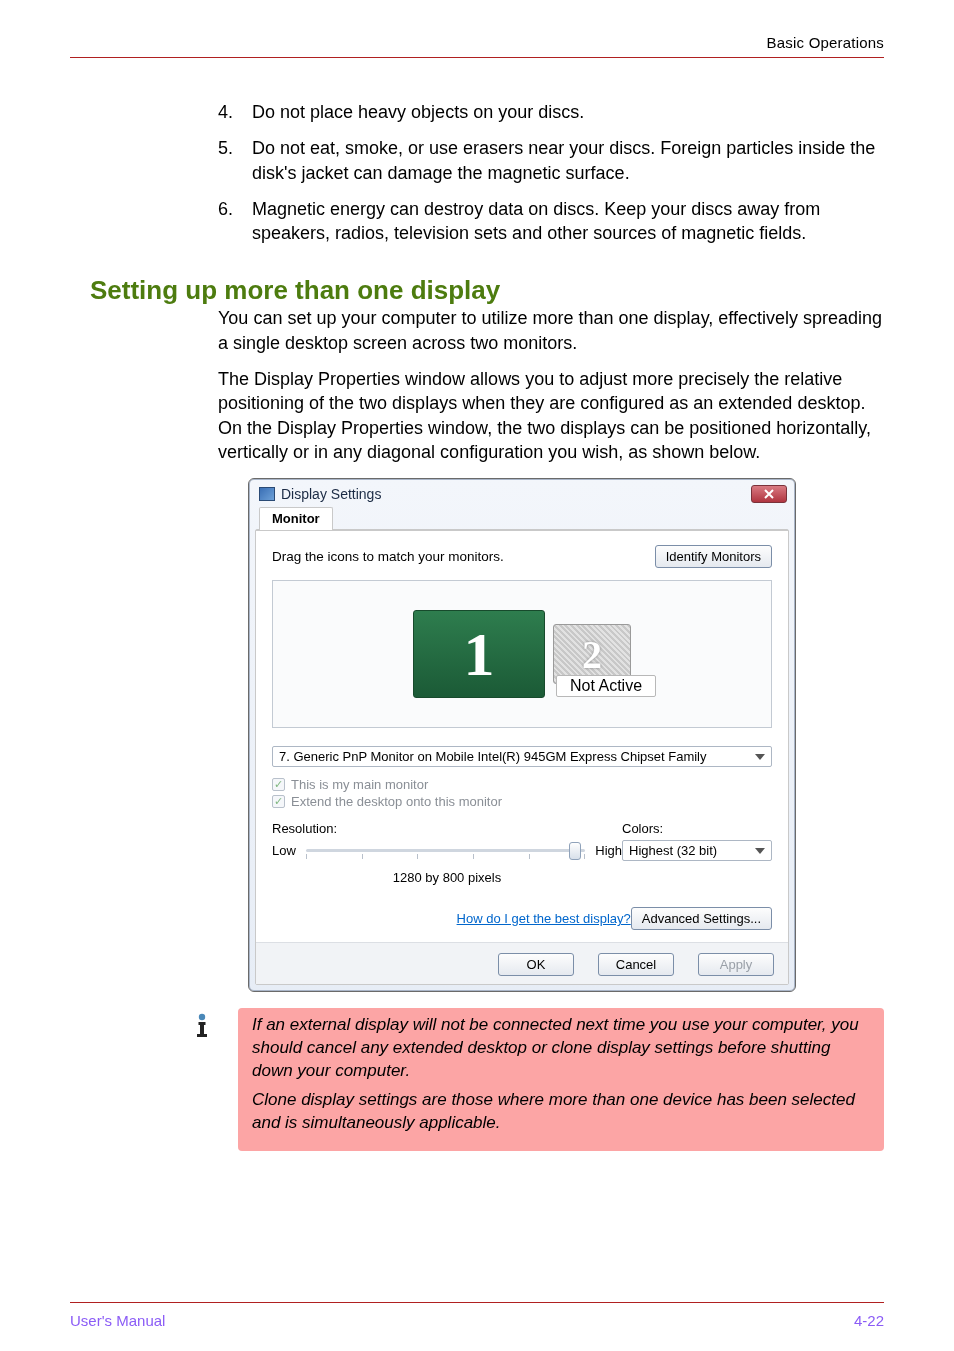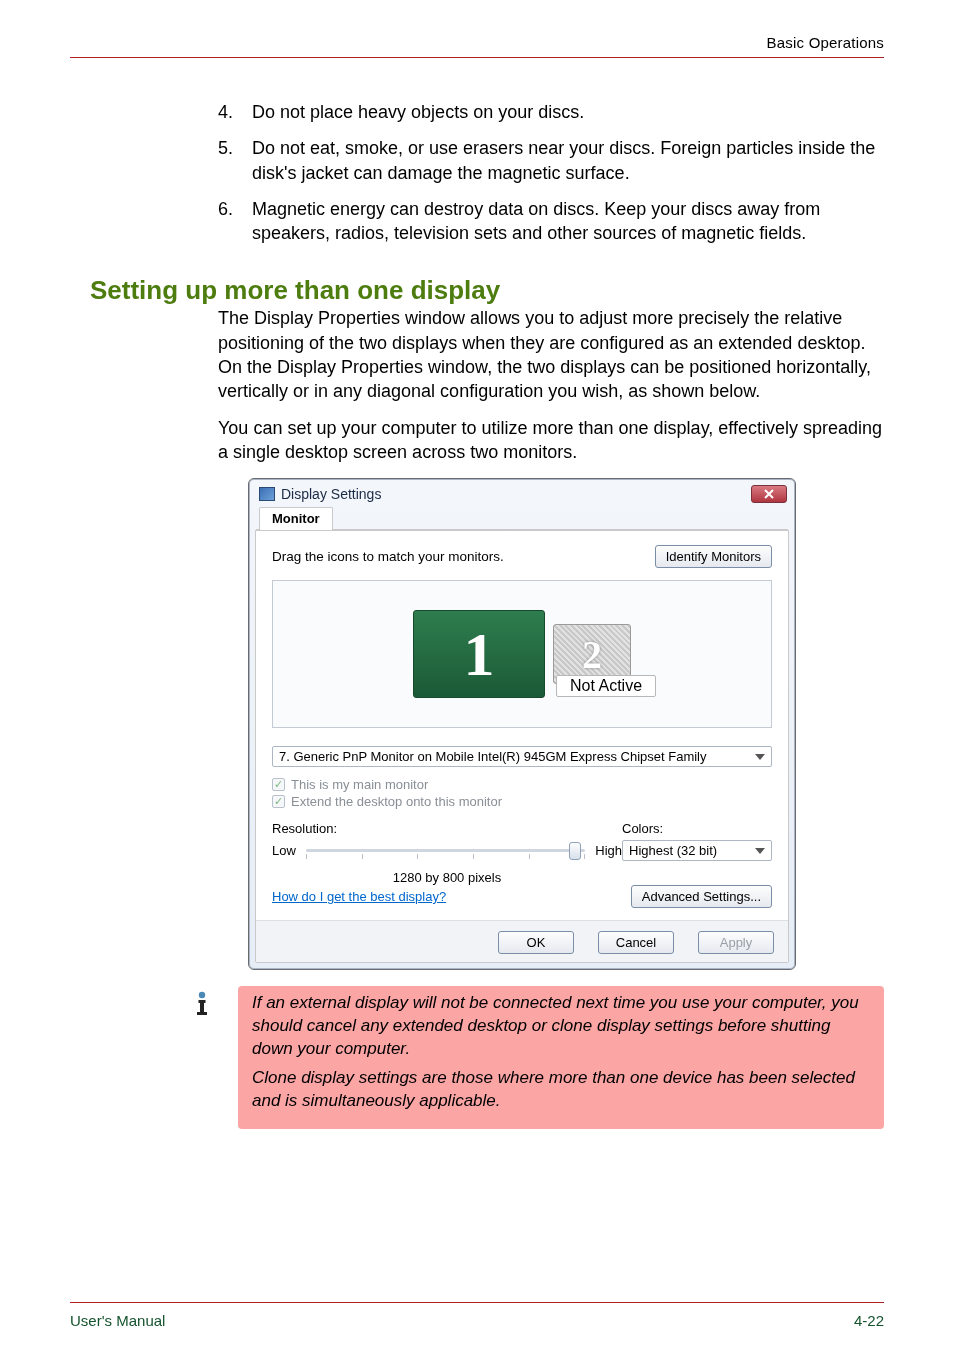--- a/index.html
+++ b/index.html
@@ -42,34 +42,34 @@
   .res-col { flex: 1; }
   .col-col { width: 150px; }
   .lbl { font-size: 13px; margin-bottom: 4px; display: block; }
   .slider-row { display: flex; align-items: center; gap: 10px; font-size: 13px; }
   .slider { position: relative; flex: 1; height: 20px; }
   .slider-track { position: absolute; top: 9px; left: 0; right: 0; height: 3px; background: #cfd6df; border-radius: 2px; }
   .slider-ticks { position: absolute; top: 14px; left: 0; right: 0; display: flex; justify-content: space-between; }
   .tick { width: 1px; height: 5px; background: #b8c0cb; }
   .slider-thumb { position: absolute; top: 2px; right: 4px; width: 12px; height: 18px; background: linear-gradient(#fefefe,#d8e0ea); border: 1px solid #8fa2ba; border-radius: 3px; }
   .res-text { text-align: center; font-size: 13px; margin-top: 10px; }
-  .link-row { display: flex; align-items: center; justify-content: space-between; }
+  .link-row { display: flex; align-items: center; justify-content: flex-end; margin-top: 22px; }
   .link { color: #0066cc; text-decoration: underline; font-size: 13px; }
   .dialog-footer { padding: 10px 14px 8px 0; display: flex; justify-content: flex-end; gap: 24px; background: #f1f3f6; border-top: 1px solid #dcdfe4; }
   .dialog-footer .winbtn { width: 76px; text-align: center; }
   .winbtn.disabled { color: #9aa0a8; }
   
   .note-wrap { display: flex; margin-top: 16px; }
   .note-icon-col { width: 56px; flex-shrink: 0; padding-top: 4px; }
   .info-icon { width: 28px; height: 28px; margin-left: 6px; }
   .note-body { flex: 1; background: #fca5a5; padding: 6px 14px 10px 14px; border-radius: 4px; }
   .note-body p { font-style: italic; font-size: 17px; line-height: 1.35; margin-bottom: 6px; }
   
   .page-footer-rule { position: absolute; left: 70px; right: 70px; bottom: 48px; border: none; border-top: 1.5px solid #b02020; }
-  .page-footer { position: absolute; left: 70px; right: 70px; bottom: 22px; display: flex; justify-content: space-between; color: #14532d; font-size: 15px; }
+  .page-footer { position: absolute; left: 70px; right: 70px; bottom: 22px; display: flex; justify-content: space-between; color: #8b5cf6; font-size: 15px; }
 </style>
 </head>
 <body>
 
 <div class="page">
   <div class="header-right">Basic Operations</div>
   <hr class="rule">
 
   <div class="content">
     <div class="ol-item">
@@ -82,22 +82,22 @@
     </div>
     <div class="ol-item">
       <div class="ol-num">6.</div>
       <div>Magnetic energy can destroy data on discs. Keep your discs away from speakers, radios, television sets and other sources of magnetic fields.</div>
     </div>
   </div>
 
   <div class="h2">Setting up more than one display</div>
 
   <div class="content" style="margin-top:0;">
+    <p class="para">You can set up your computer to utilize more than one display, effectively spreading a single desktop screen across two monitors.</p>
     <p class="para">The Display Properties window allows you to adjust more precisely the relative positioning of the two displays when they are configured as an extended desktop. On the Display Properties window, the two displays can be positioned horizontally, vertically or in any diagonal configuration you wish, as shown below.</p>
-    <p class="para">You can set up your computer to utilize more than one display, effectively spreading a single desktop screen across two monitors.</p>
 
     <div class="dialog-wrap">
       <div class="dialog">
         <div class="titlebar">
           <div class="titlebar-left">
             <div class="titlebar-icon"></div>
             <span>Display Settings</span>
           </div>
           <div class="close-btn">
             <svg width="12" height="10" viewBox="0 0 12 10" style="vertical-align:middle">

